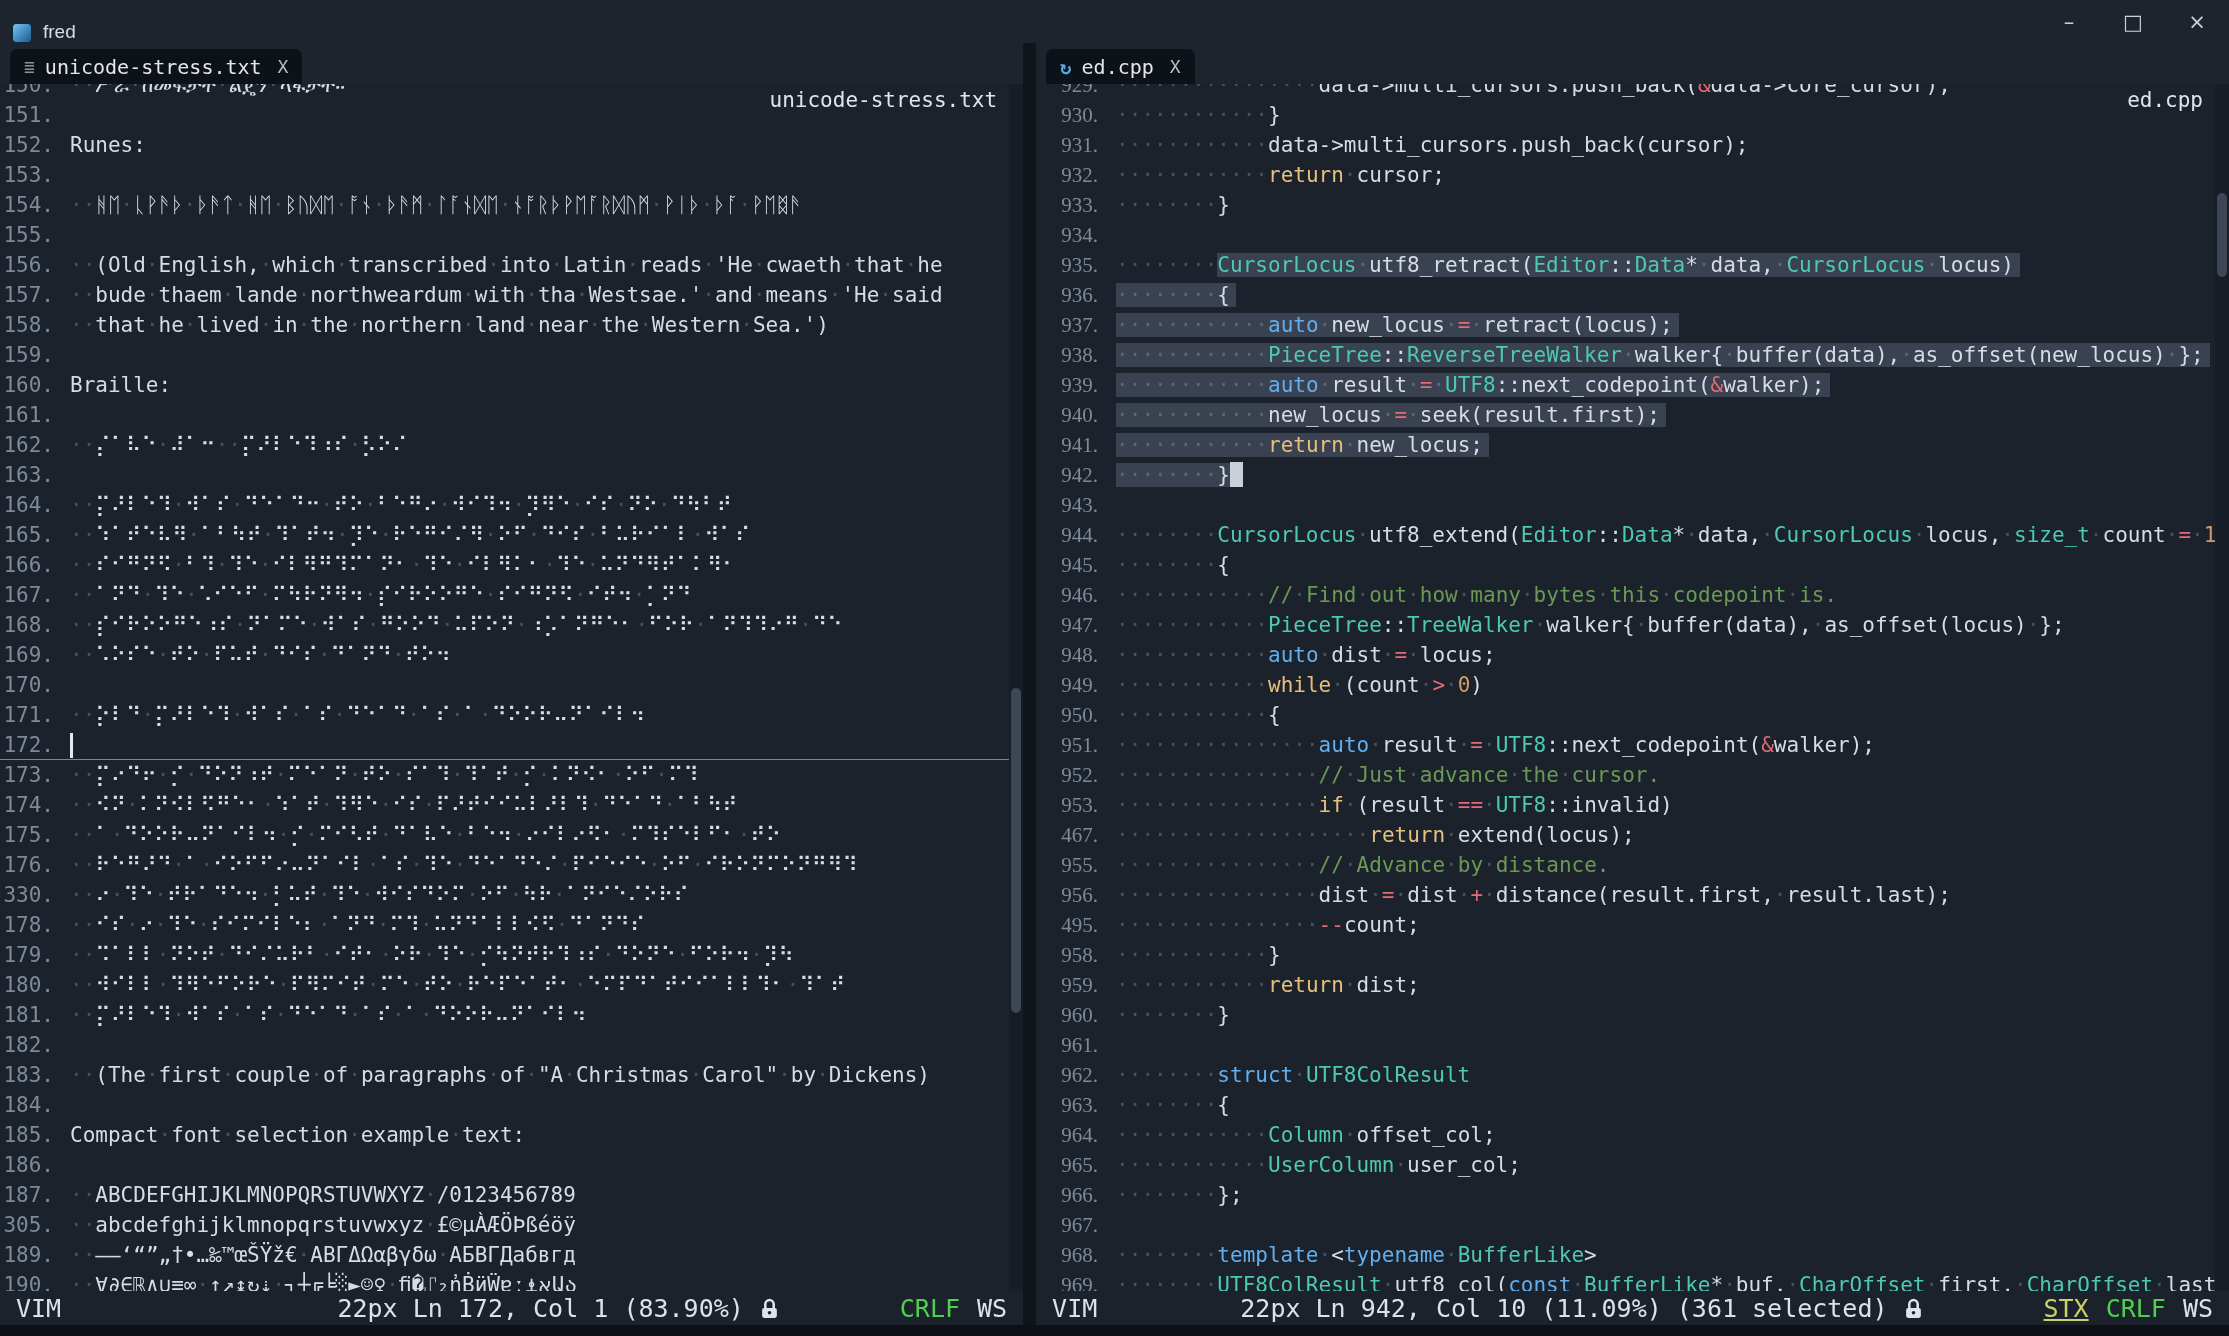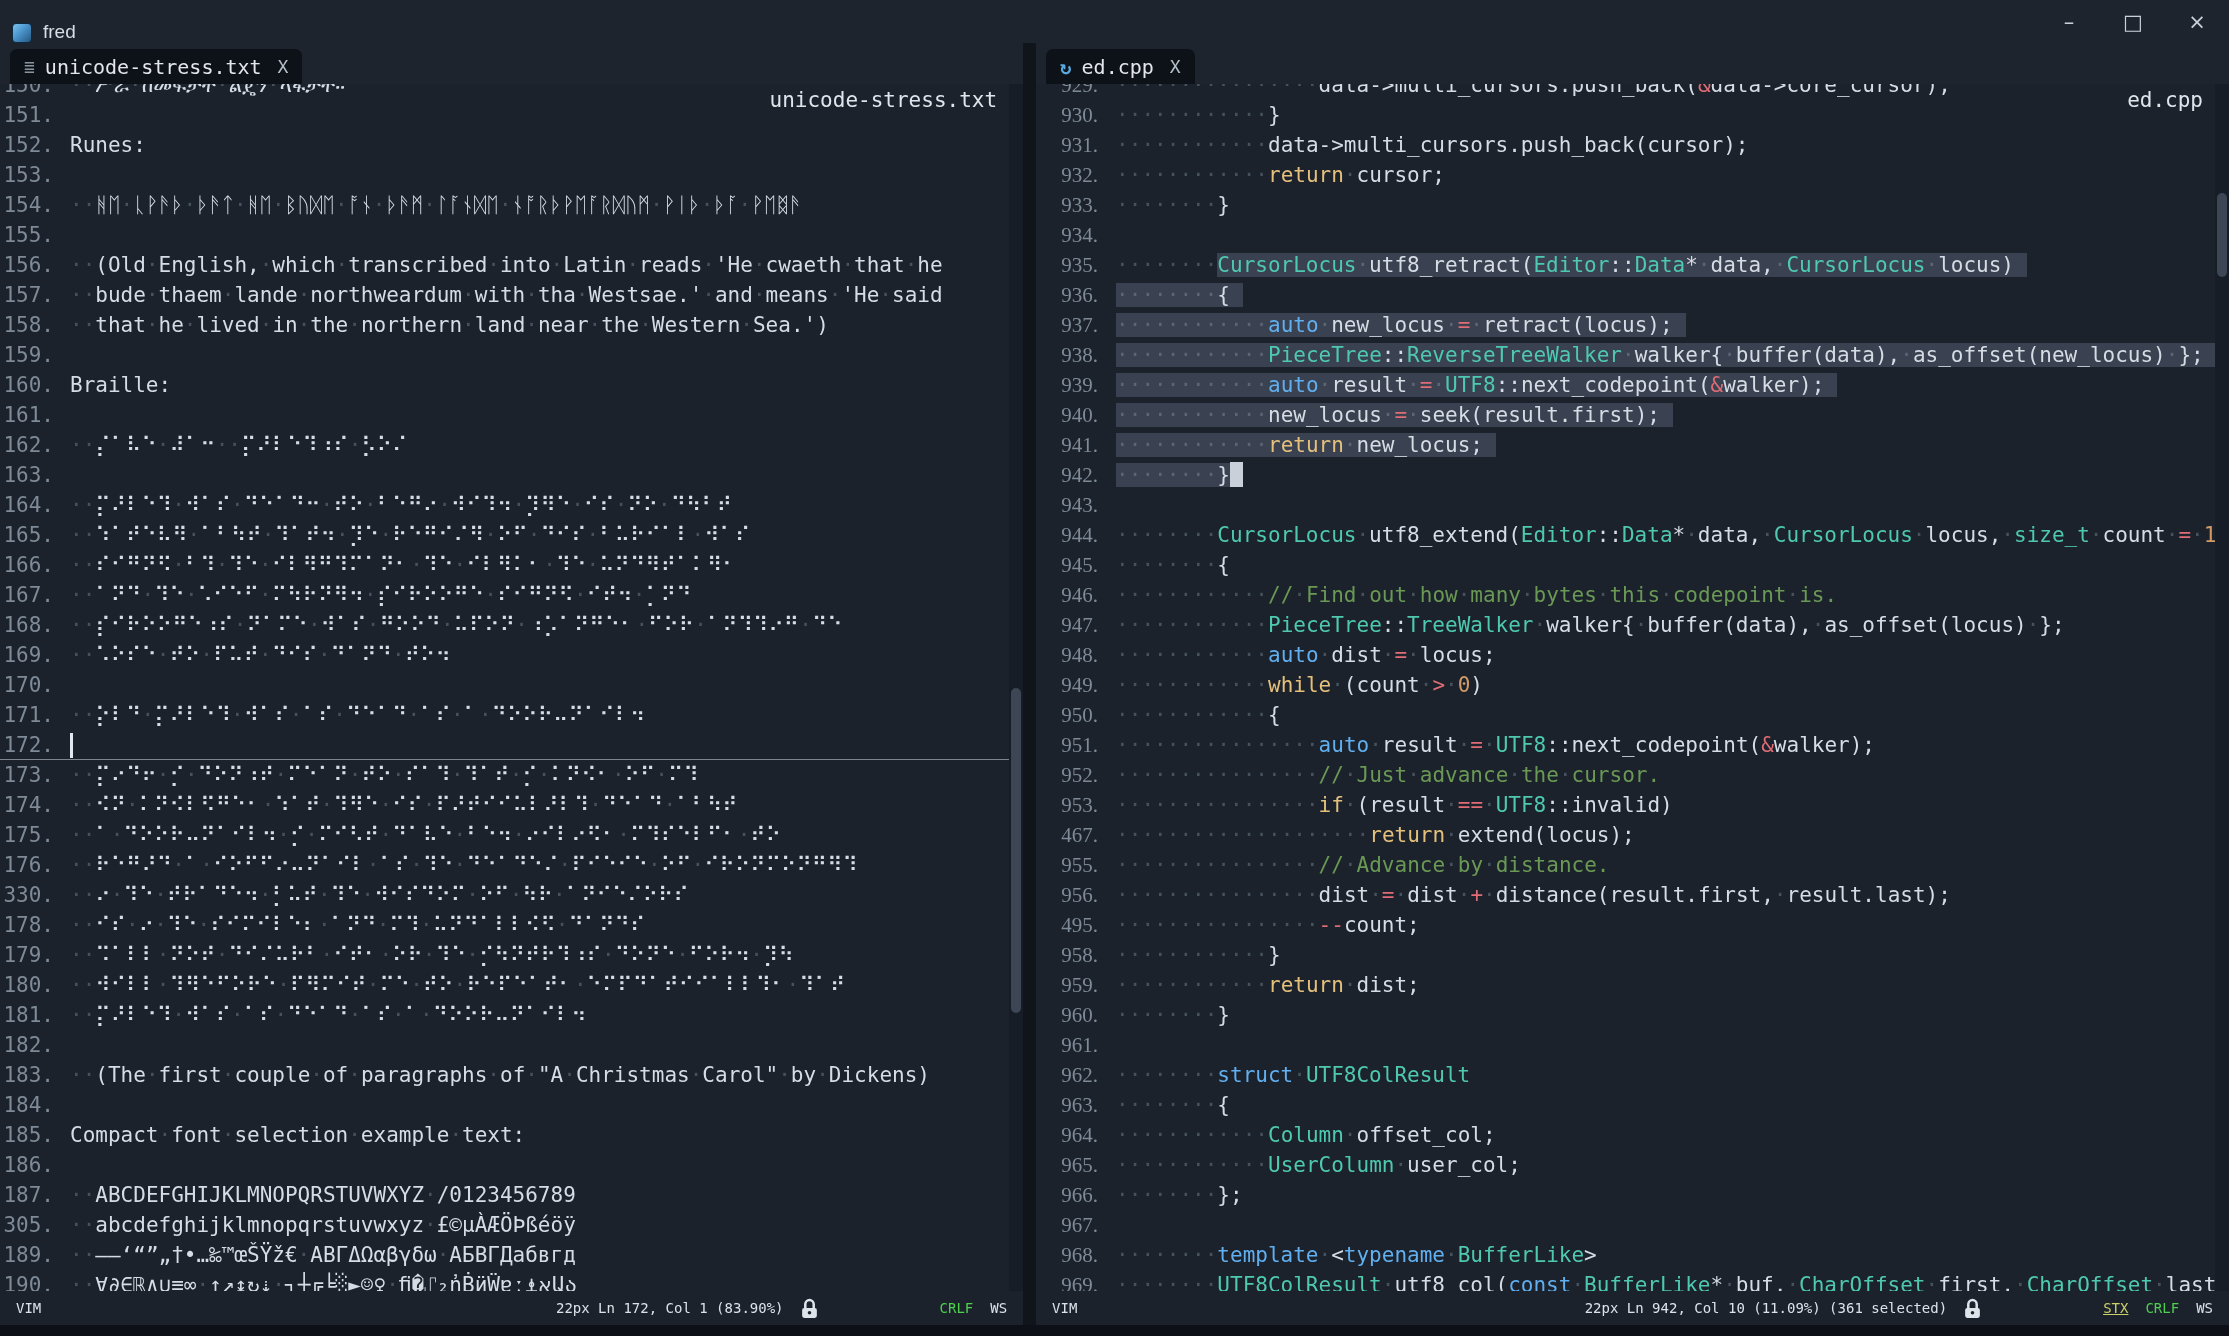--- a/index.html
+++ b/index.html
@@ -45,37 +45,37 @@
 
   .tok-p   { color:#d6dce4; }
   .tok-t   { color:#4EC9B0; }
   .tok-kb  { color:#61AFEF; }
   .tok-kc  { color:#E5C07B; }
   .tok-cm  { color:#6A9955; }
   .tok-op  { color:#E06C75; }
   .tok-num { color:#D19A66; }
   .wsd { color:#46515d; }
   .selbg { background:#3a4252; }
-  .selbg.nl { padding-right:13px; }
+  .selbg.nl { padding-right:6px; }
   .selbg .wsd { color:#5b6573; }
 
   .bar-cursor { position:absolute; left:0; top:3px; width:3px; height:25px; background:#e2e8ef; }
   .block-cursor { display:inline-block; width:13px; height:25px; background:#c9d0d9;
                   vertical-align:middle; transform:translateY(-2px); }
 
   .overlay-filename { position:absolute; top:4px; right:26px; font-size:21px; color:#e0e5eb; }
 
   .scrollbar { position:absolute; top:0; right:0; bottom:0; width:14px; background:#171d26; }
   .scroll-thumb { position:absolute; left:2px; right:2px; background:#3d4654; border-radius:6px; }
   .pane.left  .scroll-thumb { top:50%; height:27%; }
   .pane.right .scroll-thumb { top:9%;  height:7%;  }
 
   
   .statusbar { height:34px; display:flex; align-items:center; gap:17px;
-               padding:0 16px; font-size:14px; color:#dde2e9; background:#1b222c; }
+               padding:0 16px; font-size:25px; color:#dde2e9; background:#1b222c; }
   .status-mode { margin-right:auto; }
   .lock-wrap { display:flex; align-items:center; margin-right:105px; }
   .st-green  { color:#4ED04E; }
   .st-yellow { color:#CBD069;text-decoration:underline; }
 
   .bottom-strip { height:11px; background:#0d1117; }
 </style>
 </head>
 <body>
 

